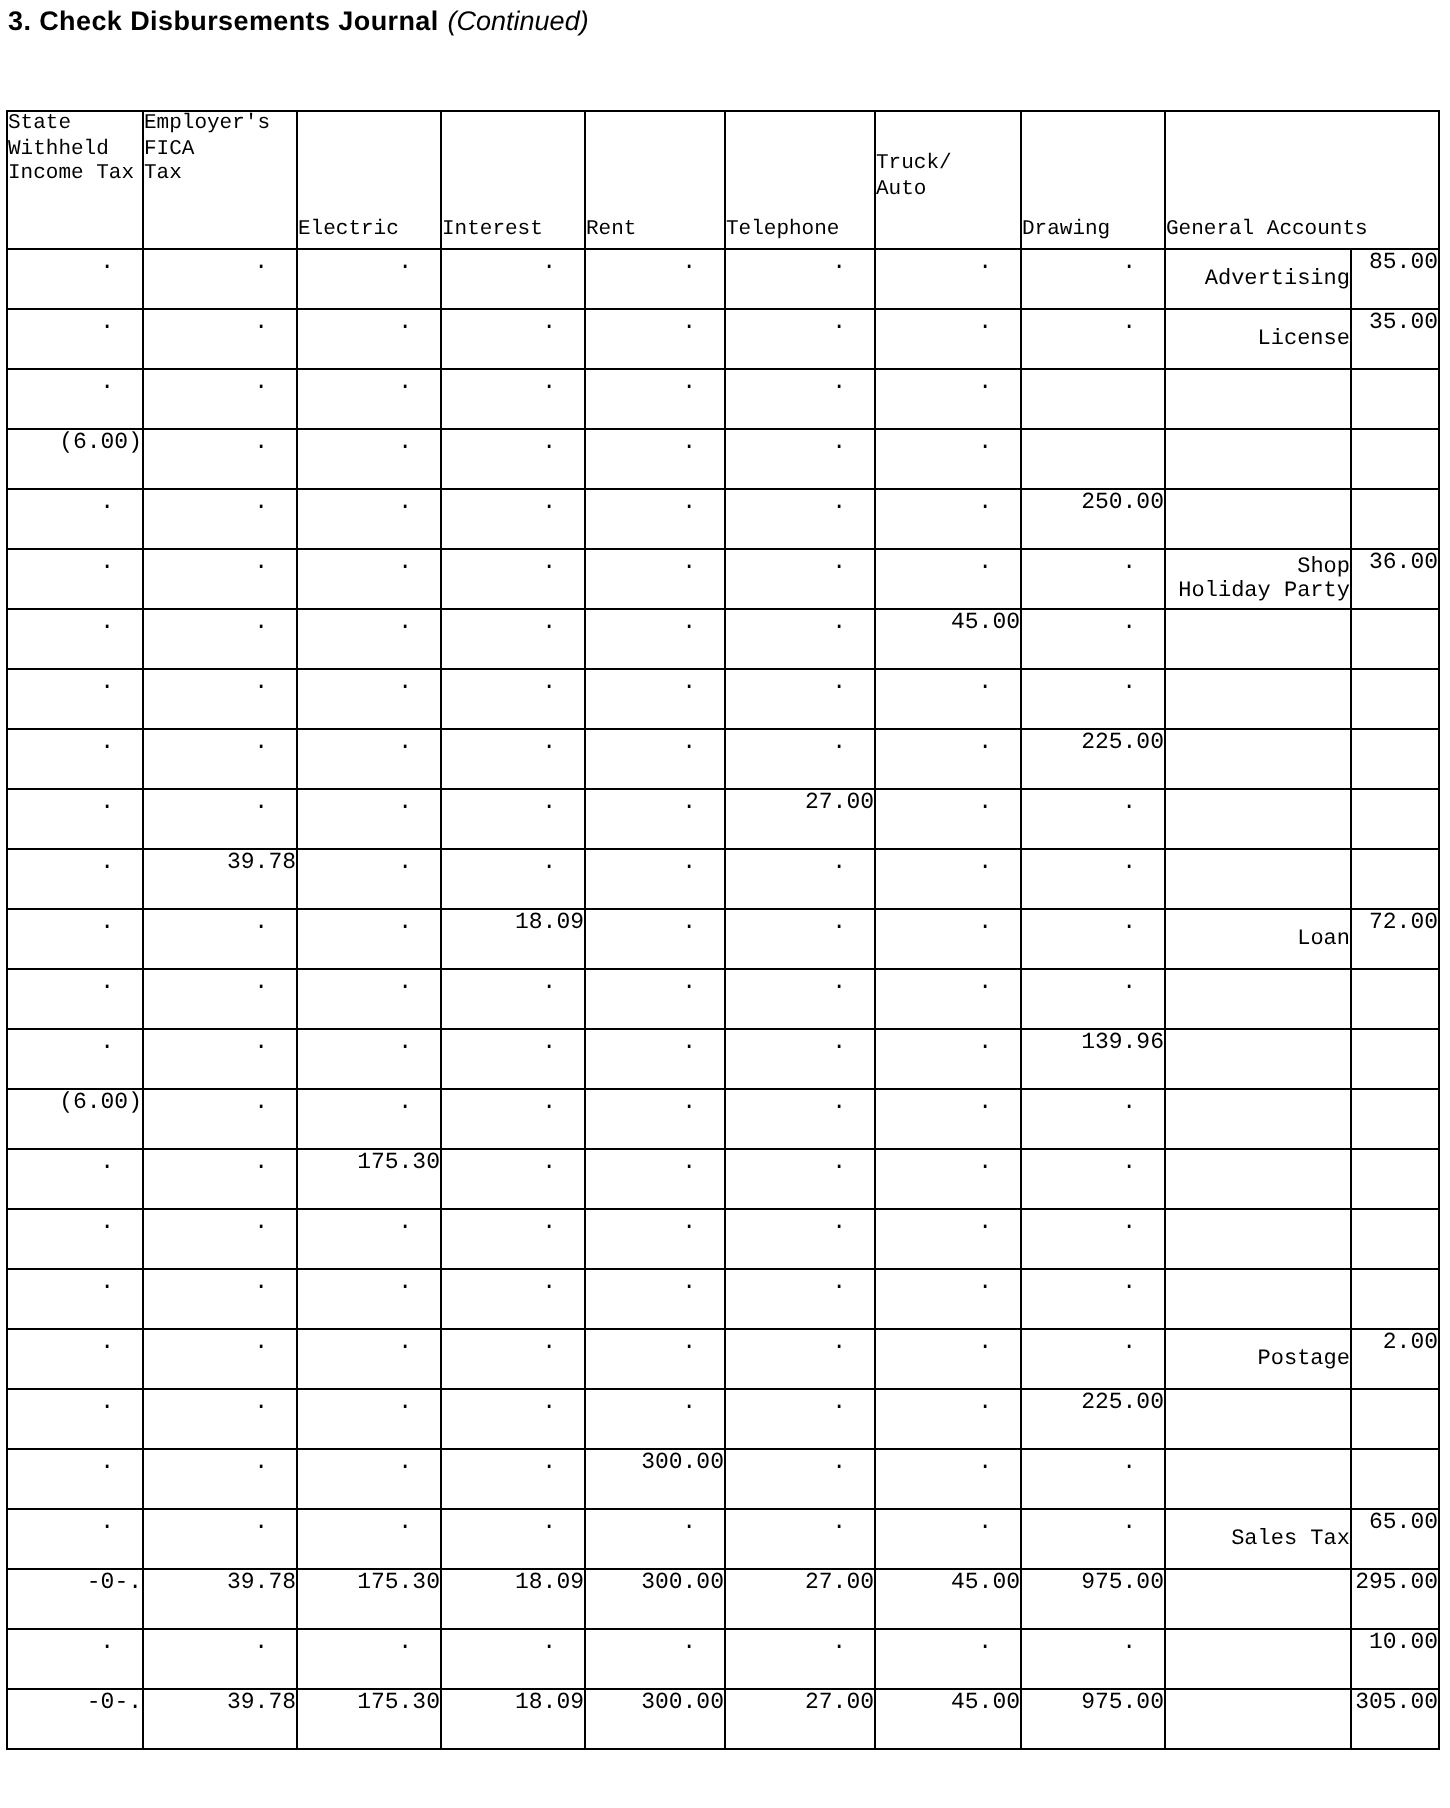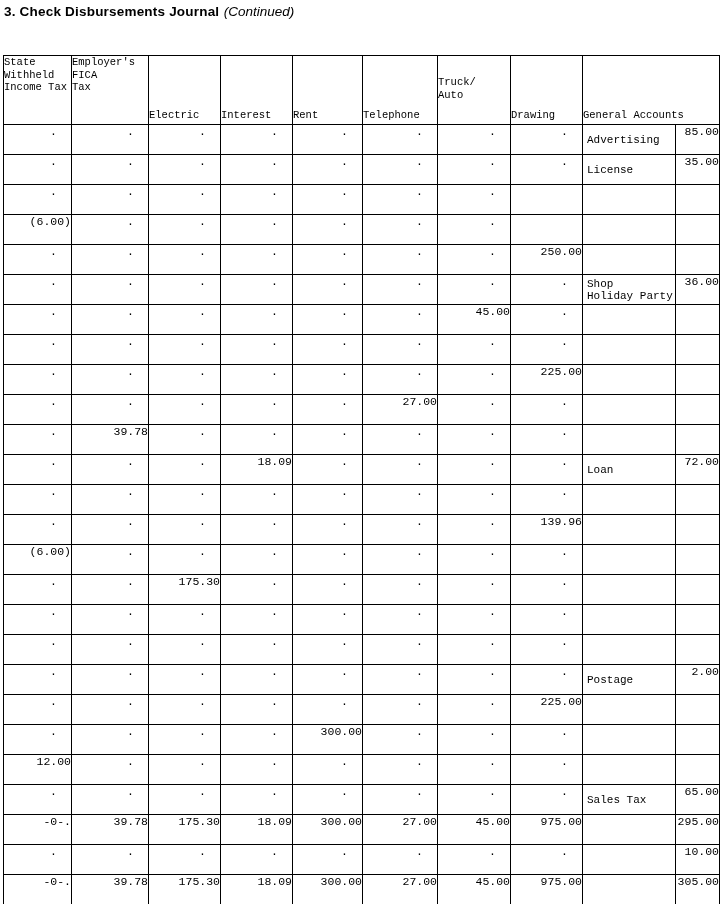--- a/index.html
+++ b/index.html
@@ -76,21 +76,21 @@
     text-align: right;
     vertical-align: middle;
     white-space: nowrap;
   }
   tbody td.dot {
     text-align: right;
     padding-right: 14px;
     font-size: 11.5px;
   }
   tbody td.acct {
-    text-align: left;
+    text-align: right;
     padding-left: 4px;
     font-size: 11px;
     vertical-align: middle;
   }
   tbody td.acct .two-line {
     display: block;
     line-height: 12px;
     font-size: 11px;
   }
 </style>
@@ -403,32 +403,20 @@
           <td class="dot">.</td>
           <td class="dot">.</td>
           <td>300.00</td>
           <td class="dot">.</td>
           <td class="dot">.</td>
           <td class="dot">.</td>
           <td class="acct"></td>
           <td></td>
         </tr>
         <tr>
-          <td>12.00</td>
-          <td class="dot">.</td>
-          <td class="dot">.</td>
-          <td class="dot">.</td>
-          <td class="dot">.</td>
-          <td class="dot">.</td>
-          <td class="dot">.</td>
-          <td class="dot">.</td>
-          <td class="acct"></td>
-          <td></td>
-        </tr>
-        <tr>
           <td class="dot">.</td>
           <td class="dot">.</td>
           <td class="dot">.</td>
           <td class="dot">.</td>
           <td class="dot">.</td>
           <td class="dot">.</td>
           <td class="dot">.</td>
           <td class="dot">.</td>
           <td class="acct">Sales Tax</td>
           <td>65.00</td>

